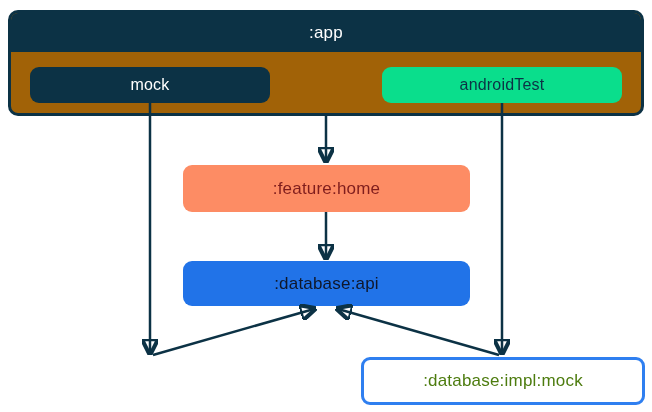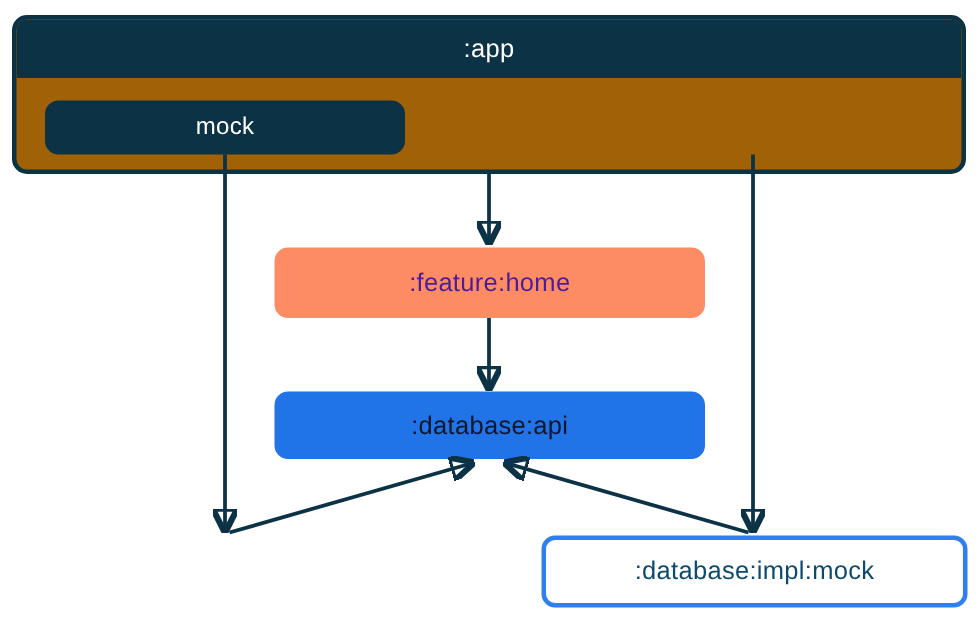--- a/index.html
+++ b/index.html
@@ -53,34 +53,34 @@
   .sourceset-main {
     left: 30px; top: 67px; width: 240px; height: 36px;
     background: #0C3245; color: #ffffff; font-size: 16px;
   }
   .sourceset-androidtest {
     left: 382px; top: 67px; width: 240px; height: 36px;
     background: #0ADE8C; color: #0C3245; font-size: 16px;
   }
   .node-feature-home {
     left: 183px; top: 165px; width: 287px; height: 47px;
-    background: #FD8C64; color: #4c1d95;
+    background: #FD8C64; color: #7f1d1d;
   }
   .node-database-api {
     left: 183px; top: 261px; width: 287px; height: 45px;
     background: #2173E8; color: #0f172a;
   }
   .node-database-impl-room {
     left: 8px; top: 357px; width: 284px; height: 48px;
     background: #ffffff; color: #0C3245;
     border: 3px solid #2F7FF0;
   }
   .node-database-impl-mock {
     left: 361px; top: 357px; width: 284px; height: 48px;
-    background: #ffffff; color: #0c4a6e;
+    background: #ffffff; color: #4d7c0f;
     border: 3px solid #2F7FF0;
   }
   
   .edges {
     position: absolute;
     left: 0; top: 0;
     width: 652px;
     height: 412px;
     z-index: 3;
     pointer-events: none;
@@ -95,20 +95,21 @@
 <body>
 
 <div class="canvas">
 
   <div class="app-container">
     <div class="app-header">:app</div>
   </div>
 
   <div class="node sourceset-main">mock</div>
 
+  <div class="node sourceset-androidtest">androidTest</div>
 
   <div class="node node-feature-home">:feature:home</div>
 
   <div class="node node-database-api">:database:api</div>
 
 
   <div class="node node-database-impl-mock">:database:impl:mock</div>
 
   <svg class="edges" viewBox="0 0 652 412" xmlns="http://www.w3.org/2000/svg">
     <defs>

